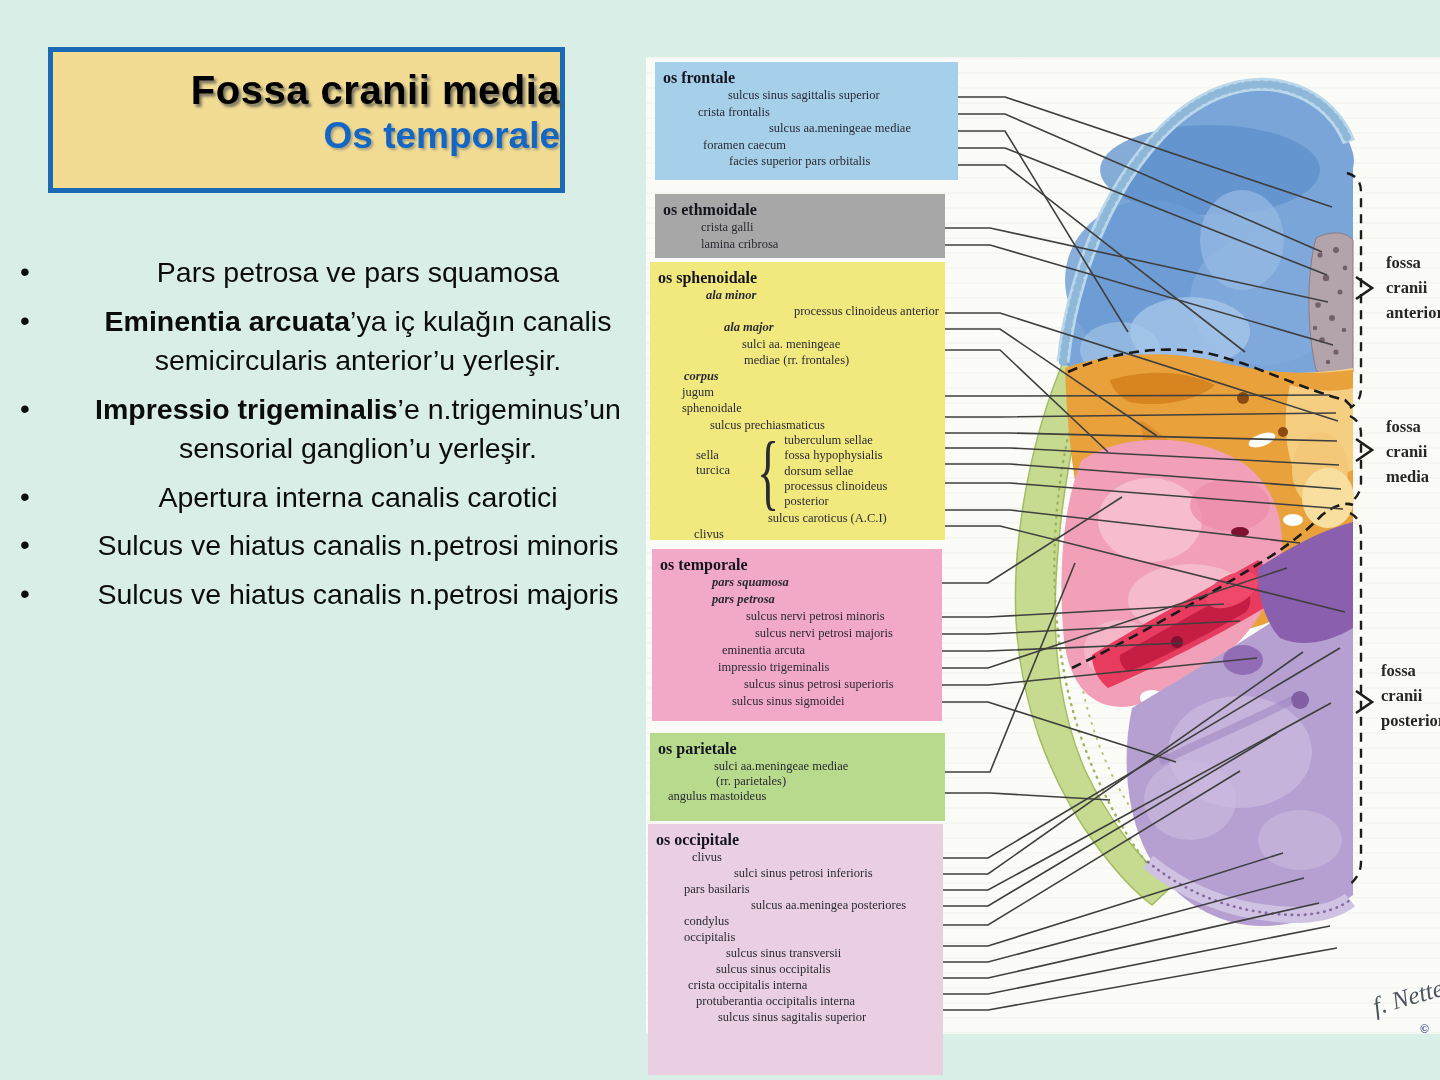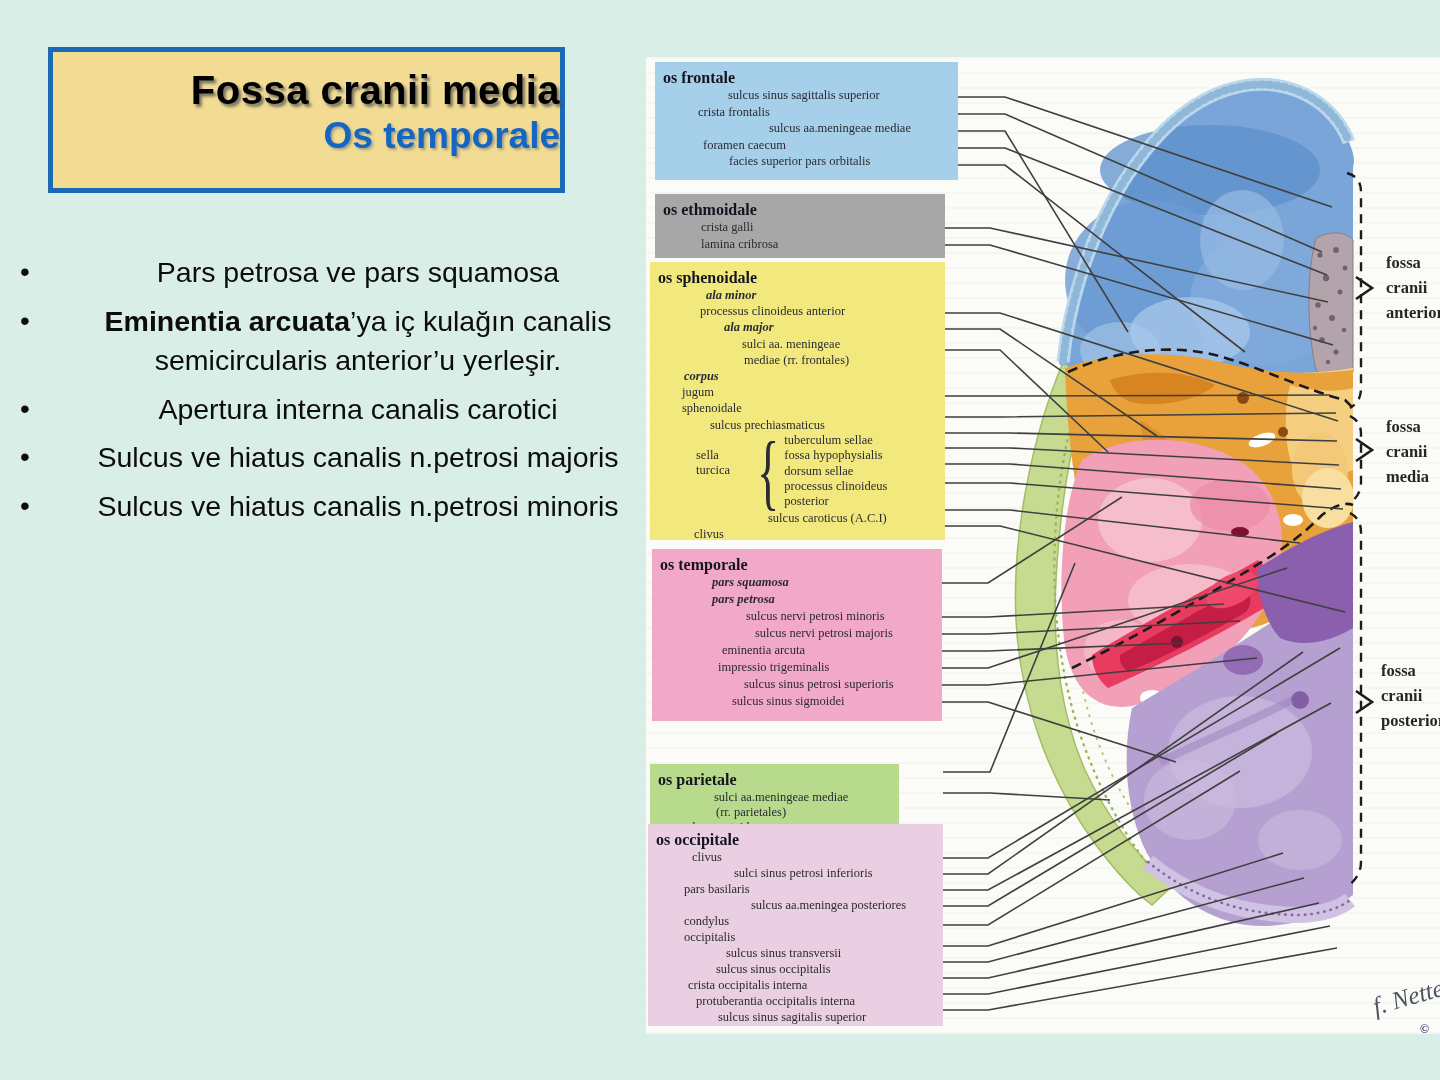--- a/index.html
+++ b/index.html
@@ -29,22 +29,22 @@
   .lbox .bh{font-size:16px;font-weight:bold;color:#14141f;line-height:19px;}
   .lbox .br{font-size:12.5px;line-height:16.5px;white-space:nowrap;}
   .lbox .br.em{font-weight:bold;font-style:italic;}
   .lbox .br.c{line-height:13px;}
   #box-frontale{left:655px;top:62px;width:303px;height:118px;}
   #box-ethmoidale{left:655px;top:194px;width:290px;height:64px;}
   #box-sphenoidale{left:650px;top:262px;width:295px;height:278px;}
   #box-sphenoidale .br{line-height:16.2px;}
   #box-temporale{left:652px;top:549px;width:290px;height:172px;}
   #box-temporale .br{line-height:17px;}
-  #box-parietale{left:650px;top:764px;width:249px;height:88px;}
-  #box-occipitale{left:648px;top:824px;width:295px;height:202px;}
+  #box-parietale{left:650px;top:733px;width:295px;height:88px;}
+  #box-occipitale{left:648px;top:824px;width:295px;height:251px;}
   #box-occipitale .br{line-height:16px;}
 
   
   .sella-group{display:flex;align-items:flex-start;padding-left:38px;}
   .sella-lab{width:56px;padding-top:15px;font-size:12.5px;line-height:15px;}
   .sella-brace{font-size:84px;line-height:76px;font-weight:400;transform:scale(.55,1.02);
                transform-origin:center;margin:0 -4px;color:#2a2a33;}
   .sella-items div{font-size:12.5px;line-height:15.4px;}
   .sella-items div:last-child{white-space:normal;width:150px;}
 
@@ -209,43 +209,44 @@
   </svg>
 
   <div class="title-box">
     <div class="t1">Fossa cranii media</div>
     <div class="t2">Os temporale</div>
   </div>
 
   <ul class="bullets" id="bullets">
       <li><span>Pars petrosa ve pars squamosa</span></li>
       <li><span class="b">Eminentia arcuata</span><span>’ya iç kulağın canalis semicircularis anterior’u yerleşir.</span></li>
+      <li><span class="b">Impressio trigeminalis</span><span>’e n.trigeminus’un sensorial ganglion’u yerleşir.</span></li>
       <li><span>Apertura interna canalis carotici</span></li>
+      <li><span>Sulcus ve hiatus canalis n.petrosi minoris</span></li>
       <li><span>Sulcus ve hiatus canalis n.petrosi majoris</span></li>
-      <li><span>Sulcus ve hiatus canalis n.petrosi minoris</span></li>
     </ul>
 
   <div id="boxes">
       <div class="lbox" id="box-frontale" style="background: rgb(166, 207, 233);">
         <div class="bh">os frontale</div>
         <div class="br" style="padding-left: 65px;">sulcus sinus sagittalis superior</div>
         <div class="br" style="padding-left: 35px;">crista frontalis</div>
         <div class="br" style="padding-left: 106px;">sulcus aa.meningeae mediae</div>
         <div class="br" style="padding-left: 40px;">foramen caecum</div>
         <div class="br" style="padding-left: 66px;">facies superior pars orbitalis</div>
       </div>
       <div class="lbox" id="box-ethmoidale" style="background: rgb(167, 167, 167);">
         <div class="bh">os ethmoidale</div>
         <div class="br" style="padding-left: 38px;">crista galli</div>
         <div class="br" style="padding-left: 38px;">lamina cribrosa</div>
       </div>
       <div class="lbox" id="box-sphenoidale" style="background: rgb(242, 233, 126);">
         <div class="bh">os sphenoidale</div>
         <div class="br em" style="padding-left: 48px;">ala minor</div>
-        <div class="br" style="padding-left: 42px;">processus clinoideus anterior</div>
+        <div class="br" style="padding-left: 42px; text-align: right;">processus clinoideus anterior</div>
         <div class="br em" style="padding-left: 66px;">ala major</div>
         <div class="br" style="padding-left: 84px;">sulci aa. meningeae</div>
         <div class="br" style="padding-left: 86px;">mediae (rr. frontales)</div>
         <div class="br em" style="padding-left: 26px;">corpus</div>
         <div class="br c" style="padding-left: 24px;">jugum</div>
         <div class="br c" style="padding-left: 24px;">sphenoidale</div>
         <div class="br" style="padding-left: 52px;">sulcus prechiasmaticus</div>
         <div class="sella-group">
           <div class="sella-lab">
             <div>sella</div>

